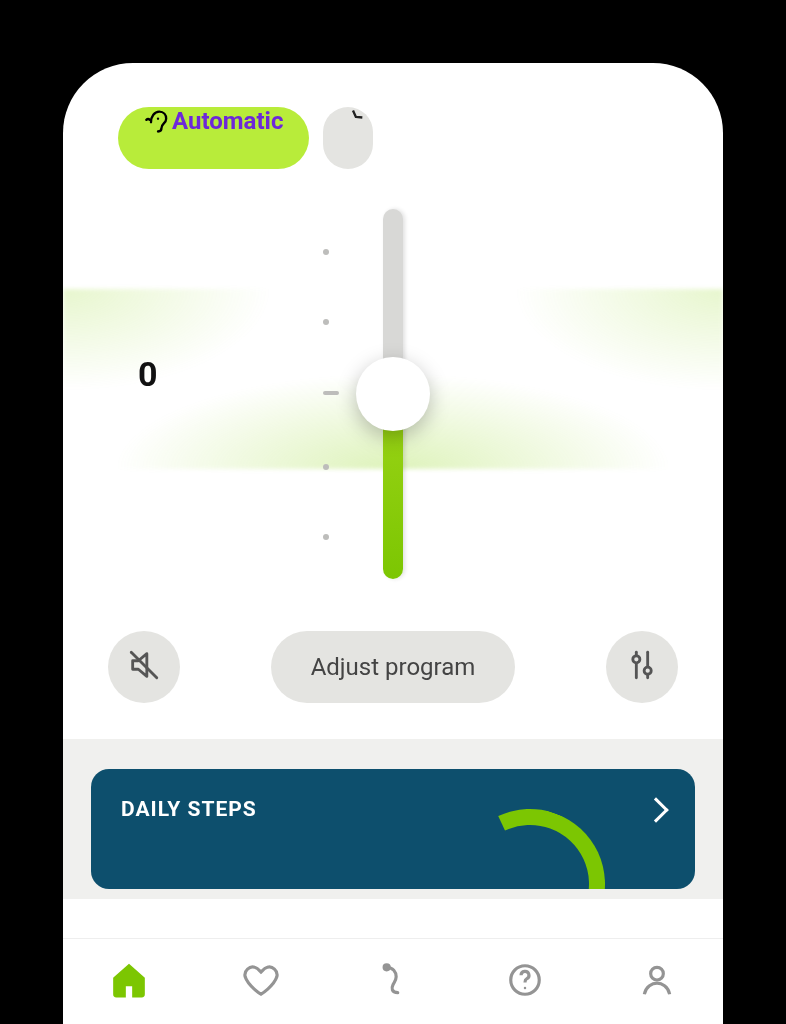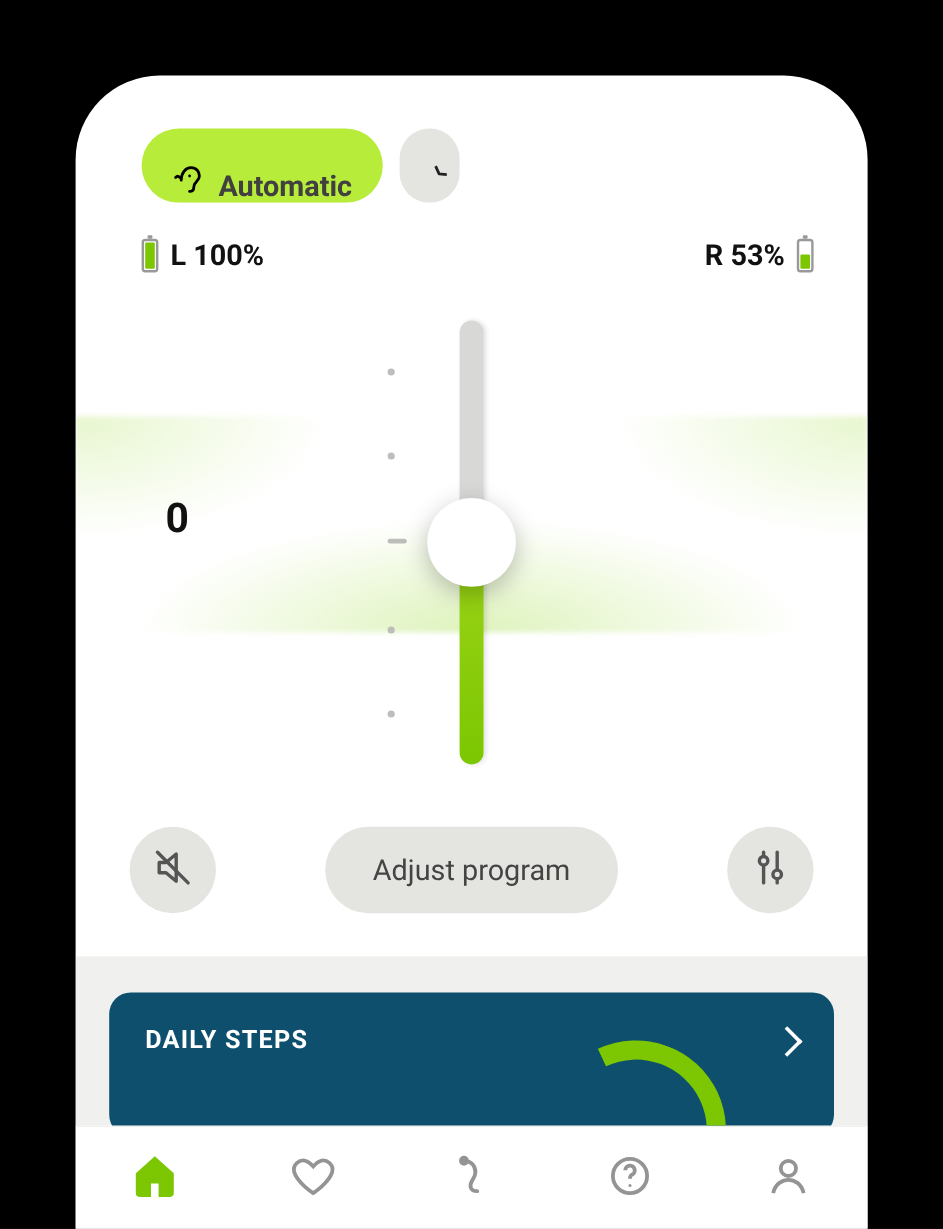--- a/index.html
+++ b/index.html
@@ -30,29 +30,28 @@
   
   .chips{
     display:flex;
     gap:14px;
     padding:44px 30px 0 55px;
     overflow:hidden;
     white-space:nowrap;
   }
   .chip{
     display:inline-flex;
-    align-items:flex-end;
-    gap:10px;
+    align-items:flex-start;
     padding:0 26px;
     height:62px;
     border-radius:31px;
     background:var(--chip);
     font-weight:700;
     font-size:24px;
-    color:#404040;
+    color:#6d28d9;
     flex:0 0 auto;
   }
   .chip.active{background:var(--accent);}
   .chip svg{width:28px;height:28px;stroke:#222;}
   .chip.active svg{stroke:#000;}
 
   
   .battery-row{
     display:flex;
     justify-content:space-between;
@@ -189,34 +188,20 @@
       </div>
       <div class="chip" style="padding:0 6px 0 16px;">
         <span>
           <svg viewBox="0 0 24 24" fill="none" stroke-width="2" stroke-linejoin="round">
             <path d="M12 3l2.5 5.5L20 9"></path>
           </svg>
         </span>
       </div>
     </div>
 
-    <div class="battery-row">
-      <div class="bat">
-        <span class="bat-icon">
-          <span class="bat-fill" style="height:92%"></span>
-        </span>
-        <span>L 100%</span>
-      </div>
-      <div class="bat">
-        <span>R 53%</span>
-        <span class="bat-icon">
-          <span class="bat-fill" style="height:48%"></span>
-        </span>
-      </div>
-    </div>
 
     <div class="slider-area">
       <div class="wave"></div>
       <div class="value">0</div>
       <div class="ticks">
         <span class="tick t1"></span>
         <span class="tick t2"></span>
         <span class="tick line t3"></span>
         <span class="tick t4"></span>
         <span class="tick t5"></span>

